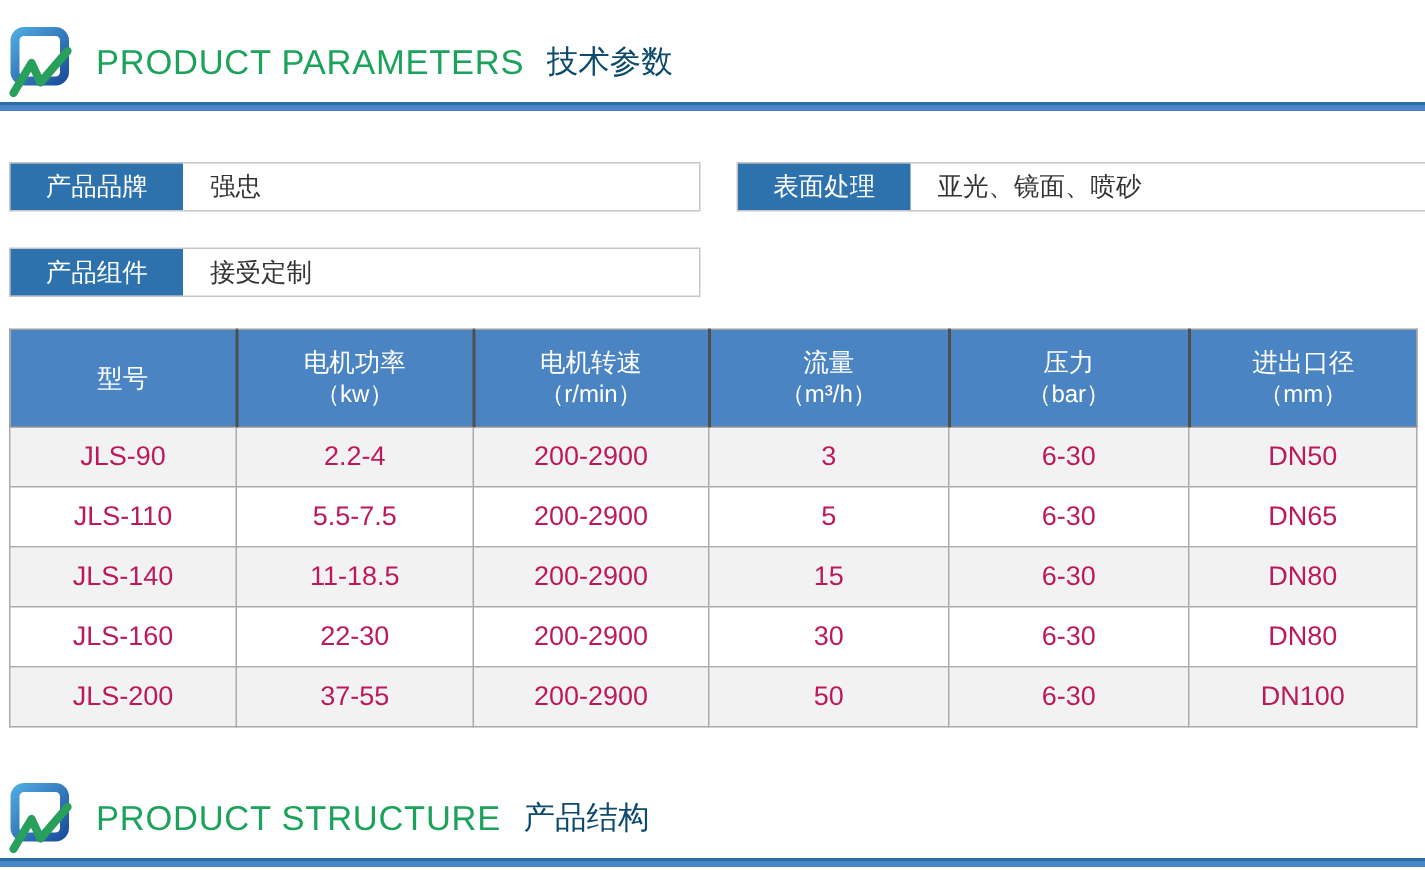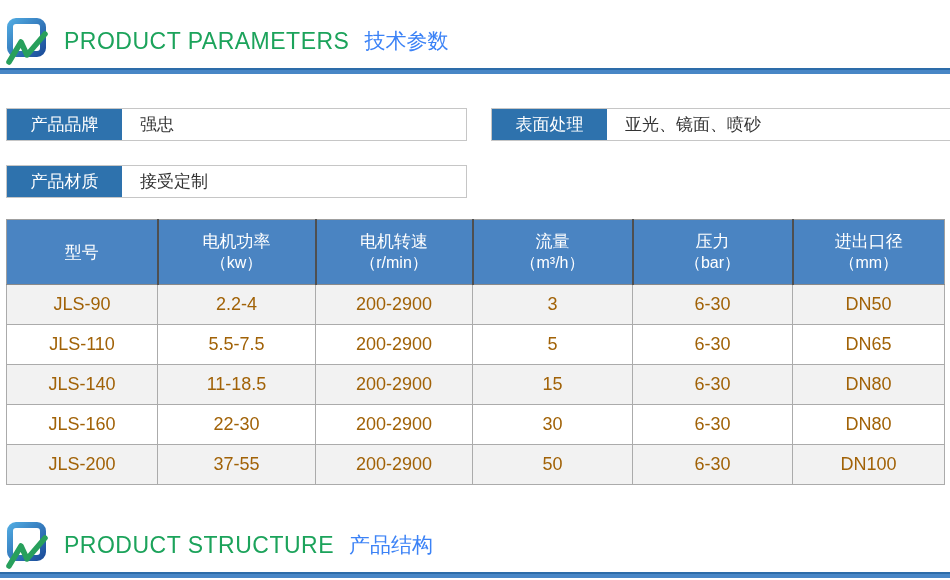--- a/index.html
+++ b/index.html
@@ -3,41 +3,41 @@
 <meta charset="utf-8">
 <style>
   html,body{margin:0;padding:0;background:#ffffff;}
   body{font-family:"Liberation Sans","DejaVu Sans",sans-serif;}
   .page{position:relative;width:950px;height:580px;background:#fff;overflow:hidden;}
 
   
   .sec-header{position:absolute;left:5px;display:flex;align-items:center;}
   .sec-header .logo{width:44px;height:48px;flex:0 0 auto;}
   .sec-header .t-en{margin-left:15px;font-size:23px;letter-spacing:.5px;color:#1ca35b;white-space:nowrap;}
-  .sec-header .t-zh{margin-left:15px;font-size:21px;color:#3b82f6;white-space:nowrap;}
+  .sec-header .t-zh{margin-left:15px;font-size:21px;color:#0c4a6e;white-space:nowrap;}
 
   .blue-bar{position:absolute;left:0;width:950px;height:6px;
     background:linear-gradient(to bottom,#2d6ca9 0%,#2d6ca9 30%,#4886c6 30%,#4886c6 100%);}
 
   
   .fields{position:absolute;left:6px;top:108px;width:937px;
     display:grid;grid-template-columns:461px 460px;column-gap:16px;row-gap:16px;gap:24px;}
   .field{display:flex;height:33px;border:1px solid #c6c6c6;box-sizing:border-box;background:#fff;}
   .field .lbl{width:115px;flex:0 0 auto;background:#2e72ad;color:#fff;font-size:17px;
     display:flex;align-items:center;justify-content:center;}
   .field .val{flex:1;display:flex;align-items:center;padding-left:18px;font-size:17px;color:#333;}
 
   
   .ptable{position:absolute;left:6px;top:219px;width:938px;border-collapse:collapse;table-layout:fixed;
     border:1px solid #9f9f9f;}
   .ptable thead th{background:#4a84c2;color:#fff;font-weight:normal;font-size:17px;height:64px;
     border-left:2px solid #4f4f4f;border-bottom:1px solid #8a8a8a;padding:0;vertical-align:middle;}
   .ptable thead th:first-child{border-left:none;}
   .ptable thead .l2{font-size:16px;margin-top:0;}
-  .ptable tbody td{height:39px;text-align:center;font-size:18px;color:#a16207;
+  .ptable tbody td{height:39px;text-align:center;font-size:18px;color:#be185d;
     border:1px solid #ababab;padding:0;}
   .ptable tbody tr:nth-child(odd) td{background:#f2f2f2;}
   .ptable tbody tr:nth-child(even) td{background:#ffffff;}
 </style>
 </head>
 <body>
 
 <div class="page">
 
   <div class="sec-header" style="top:17px;">
@@ -61,21 +61,21 @@
   <div class="fields">
     <div class="field">
       <div class="lbl">产品品牌</div>
       <div class="val">强忠</div>
     </div>
     <div class="field">
       <div class="lbl">表面处理</div>
       <div class="val">亚光、镜面、喷砂</div>
     </div>
     <div class="field">
-      <div class="lbl">产品材质</div>
+      <div class="lbl">产品组件</div>
       <div class="val">接受定制</div>
     </div>
   </div>
 
   <table class="ptable">
     <colgroup>
       <col style="width:151px">
         <col style="width:158px">
         <col style="width:157px">
       <col style="width:160px">

